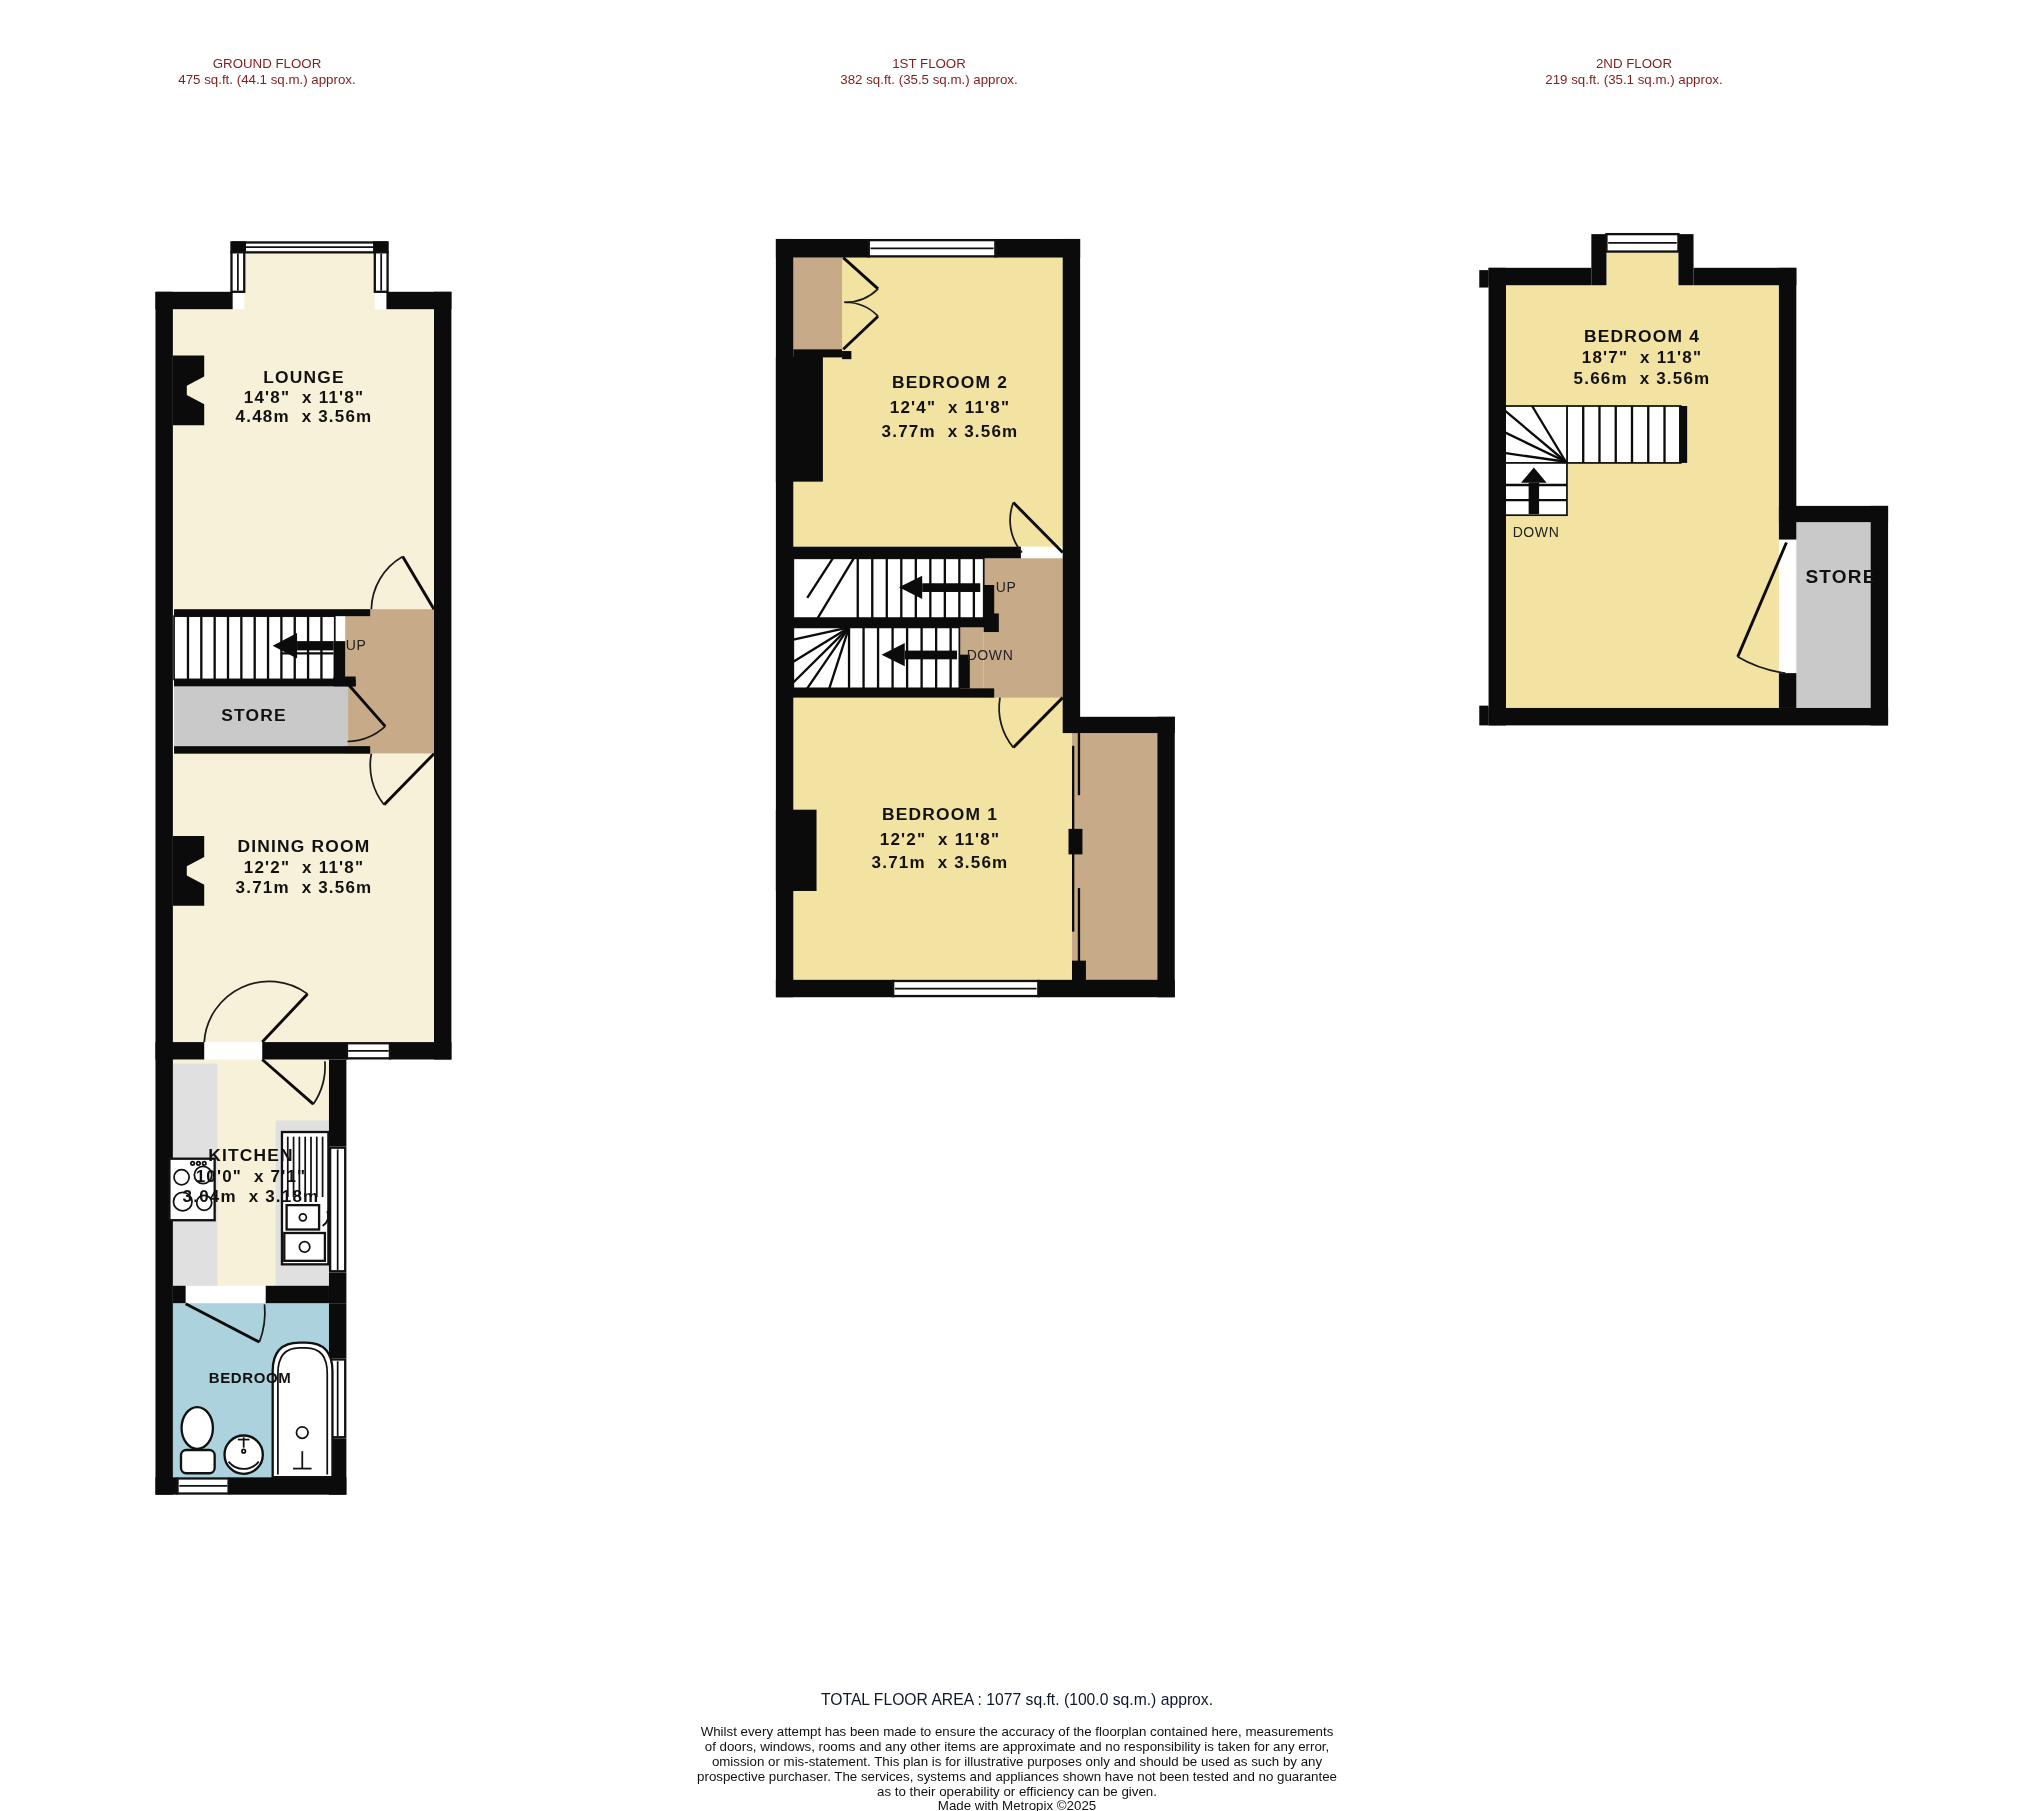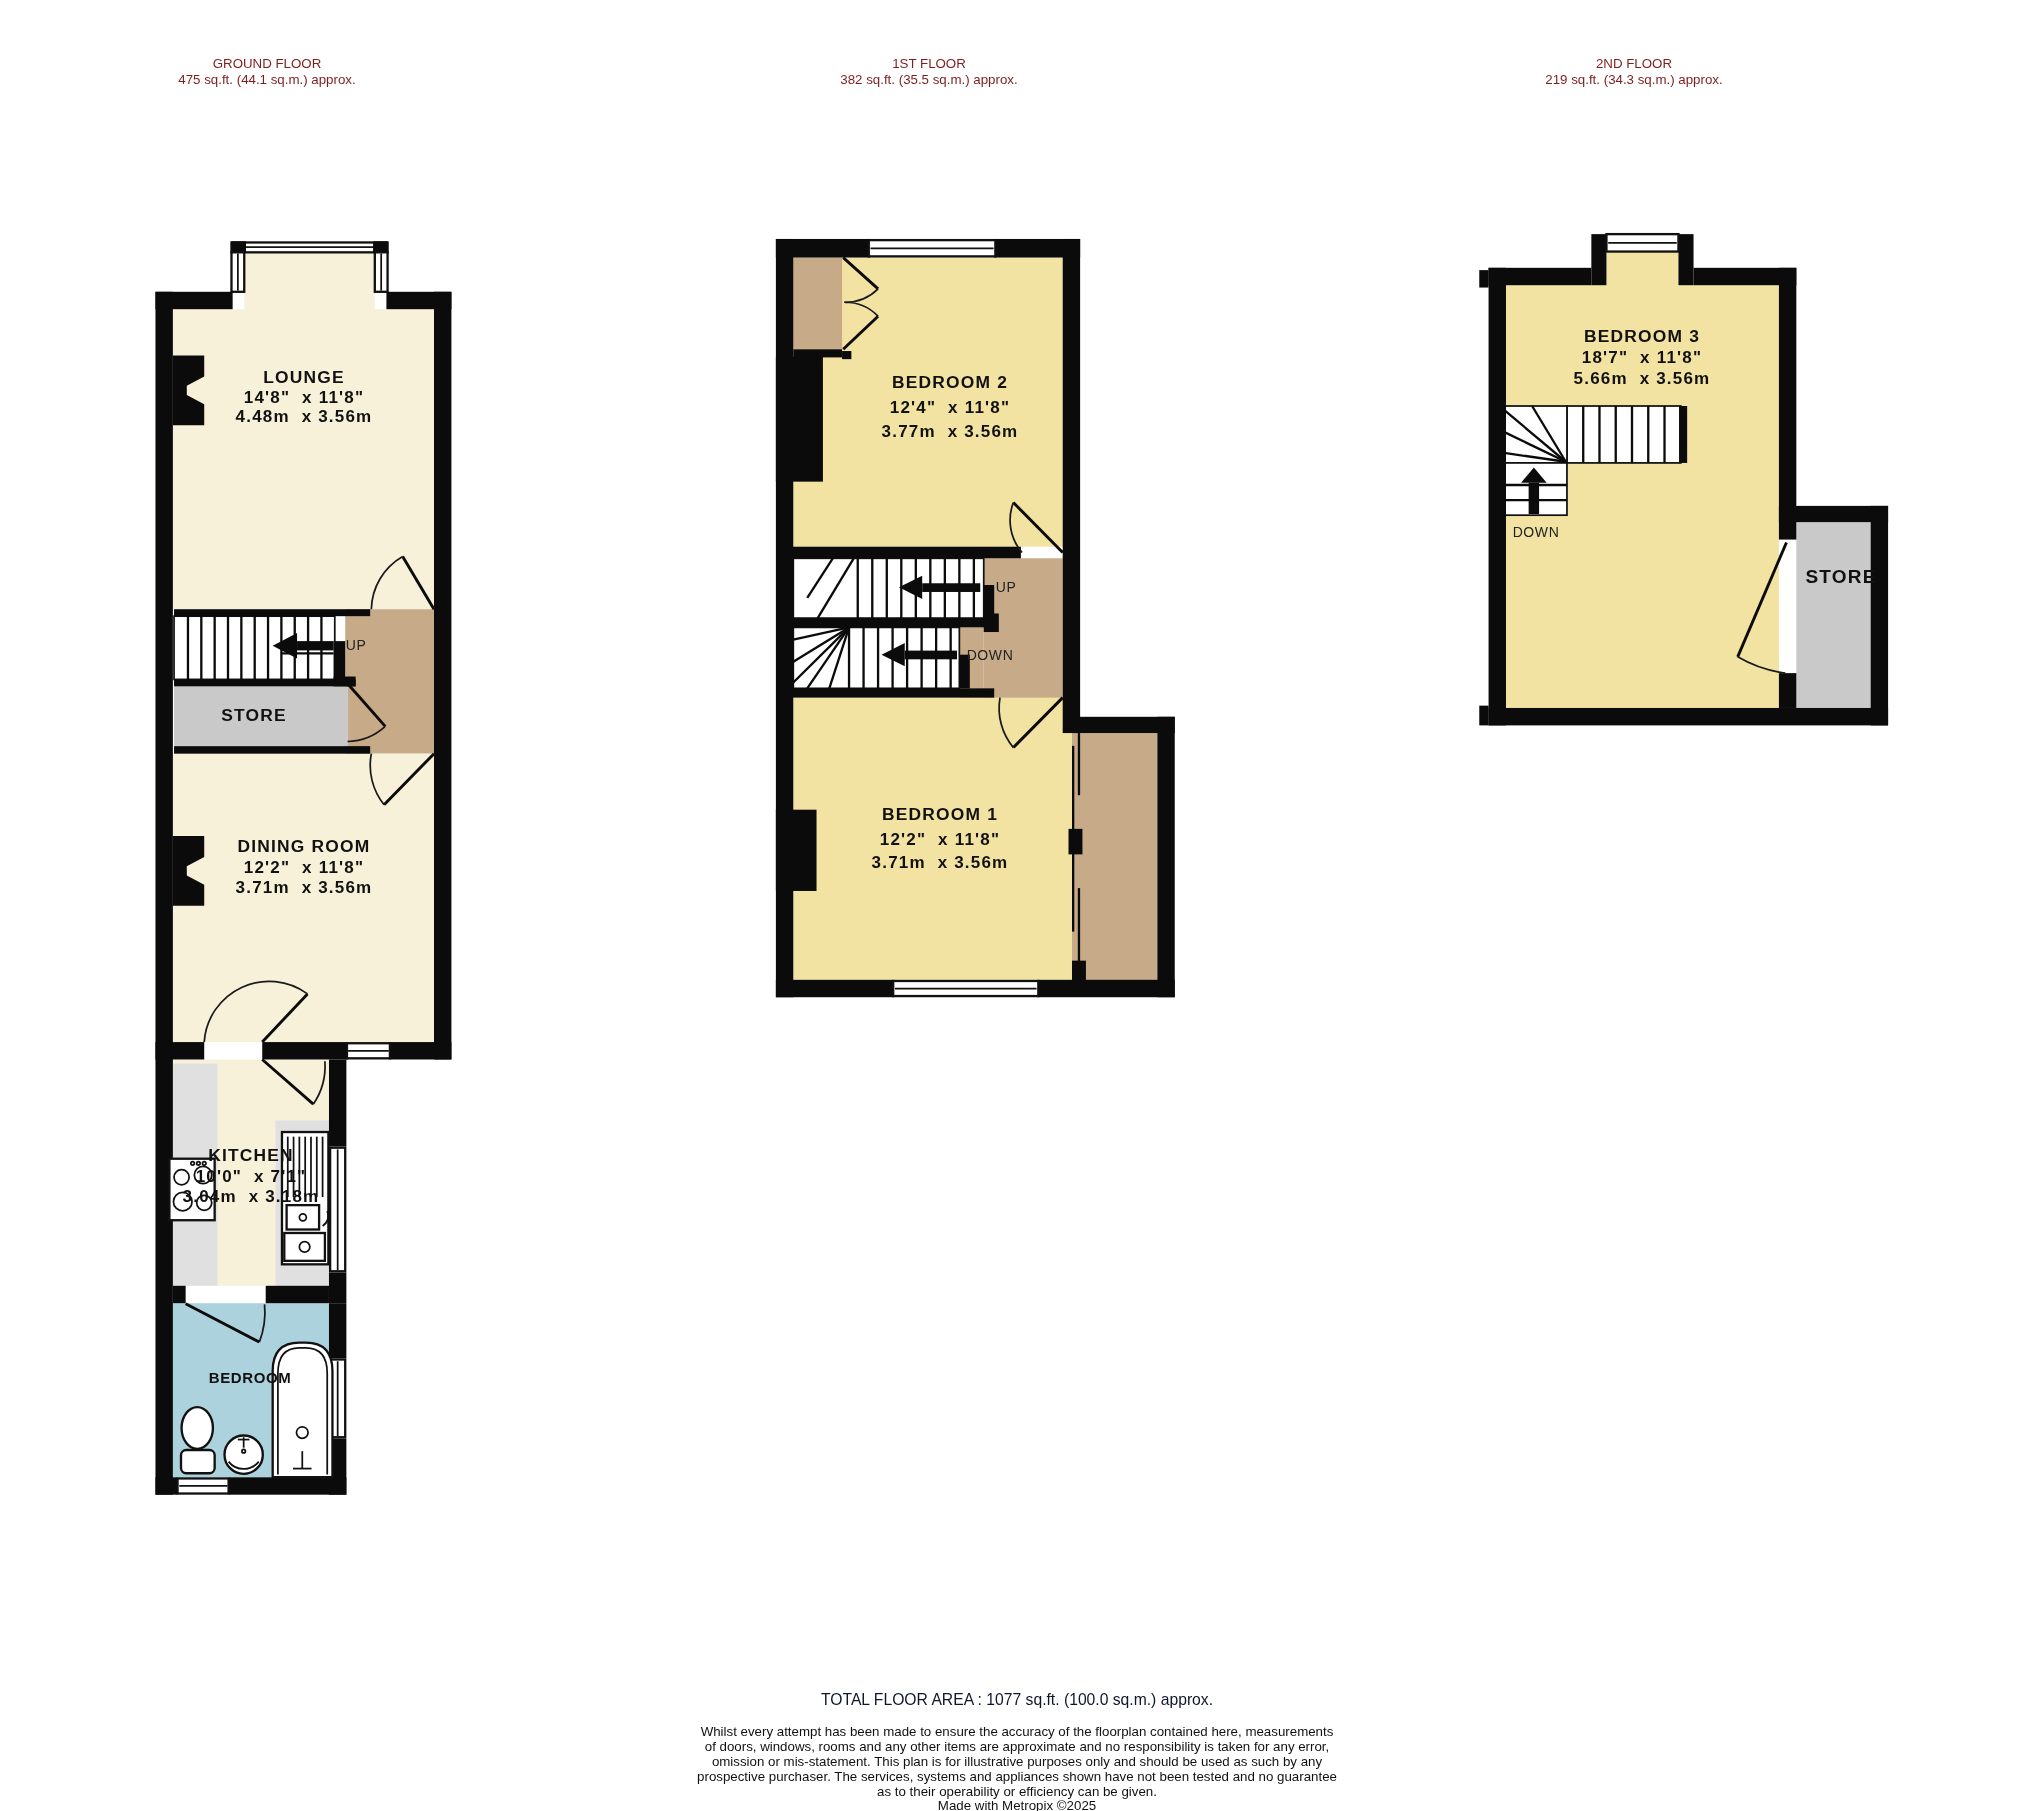--- a/index.html
+++ b/index.html
@@ -357,21 +357,21 @@
       <line class="leaf" x1="3078" y1="935" x2="2994" y2="1132"></line>
       <path class="arc" d="M2994,1132 A215,215 0 0 0 3076,1160"></path>
     </g>
   </svg>
 
   <div class="lbl hdr" style="left:267px;top:64px">GROUND FLOOR</div>
   <div class="lbl hdr" style="left:267px;top:80px">475 sq.ft. (44.1 sq.m.) approx.</div>
   <div class="lbl hdr" style="left:929px;top:64px">1ST FLOOR</div>
   <div class="lbl hdr" style="left:929px;top:80px">382 sq.ft. (35.5 sq.m.) approx.</div>
   <div class="lbl hdr" style="left:1634px;top:64px">2ND FLOOR</div>
-  <div class="lbl hdr" style="left:1634px;top:80px">219 sq.ft. (34.3 sq.m.) approx.</div>
+  <div class="lbl hdr" style="left:1634px;top:80px">219 sq.ft. (35.1 sq.m.) approx.</div>
 
   <div class="lbl room-name" style="left:304px;top:378px">LOUNGE</div>
   <div class="lbl room-dim" style="left:304px;top:397px">14'8"  x 11'8"</div>
   <div class="lbl room-dim" style="left:304px;top:416px">4.48m  x 3.56m</div>
 
   <div class="lbl small-lbl" style="left:356px;top:645px">UP</div>
   <div class="lbl store-lbl" style="left:254px;top:716px">STORE</div>
 
   <div class="lbl room-name" style="left:304px;top:847px">DINING ROOM</div>
   <div class="lbl room-dim" style="left:304px;top:867px">12'2"  x 11'8"</div>
@@ -387,21 +387,21 @@
   <div class="lbl room-dim" style="left:950px;top:407px">12'4"  x 11'8"</div>
   <div class="lbl room-dim" style="left:950px;top:431px">3.77m  x 3.56m</div>
 
   <div class="lbl small-lbl" style="left:1006px;top:587px">UP</div>
   <div class="lbl small-lbl" style="left:990px;top:655px">DOWN</div>
 
   <div class="lbl room-name" style="left:940px;top:815px">BEDROOM 1</div>
   <div class="lbl room-dim" style="left:940px;top:839px">12'2"  x 11'8"</div>
   <div class="lbl room-dim" style="left:940px;top:862px">3.71m  x 3.56m</div>
 
-  <div class="lbl room-name" style="left:1642px;top:337px">BEDROOM 3</div>
+  <div class="lbl room-name" style="left:1642px;top:337px">BEDROOM 4</div>
   <div class="lbl room-dim" style="left:1642px;top:357px">18'7"  x 11'8"</div>
   <div class="lbl room-dim" style="left:1642px;top:378px">5.66m  x 3.56m</div>
 
   <div class="lbl small-lbl" style="left:1536px;top:532px">DOWN</div>
   <div class="lbl store2-lbl" style="left:1841px;top:576px">STORE</div>
 
   <div class="lbl foot-total" style="left:1017px;top:1700px">TOTAL FLOOR AREA : 1077 sq.ft. (100.0 sq.m.) approx.</div>
   <div class="lbl foot-line" style="left:1017px;top:1732px">Whilst every attempt has been made to ensure the accuracy of the floorplan contained here, measurements</div>
   <div class="lbl foot-line" style="left:1017px;top:1747px">of doors, windows, rooms and any other items are approximate and no responsibility is taken for any error,</div>
   <div class="lbl foot-line" style="left:1017px;top:1762px">omission or mis-statement. This plan is for illustrative purposes only and should be used as such by any</div>

